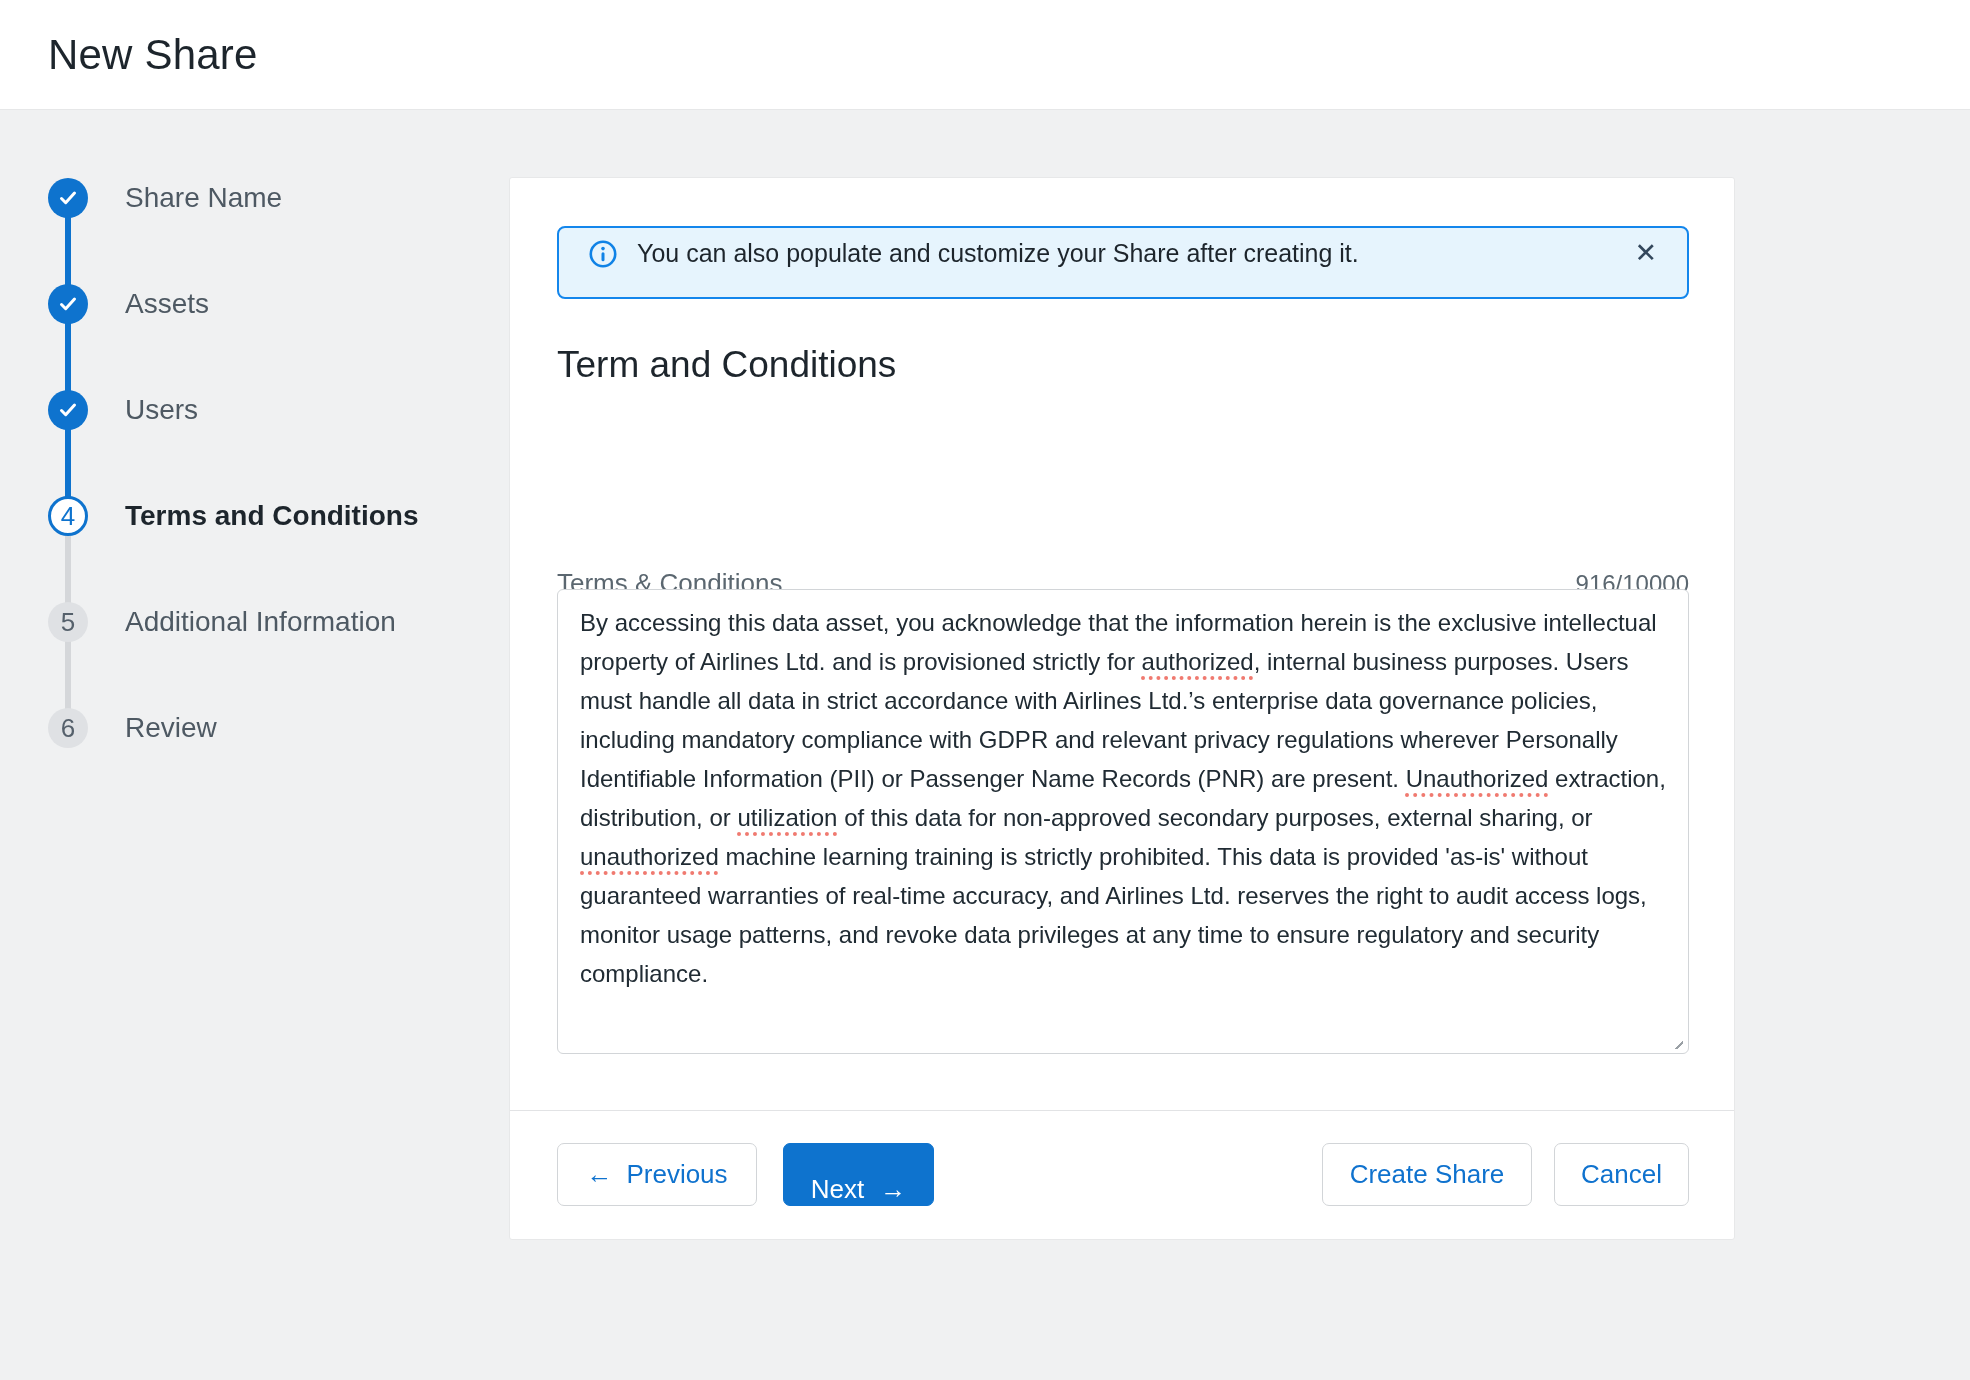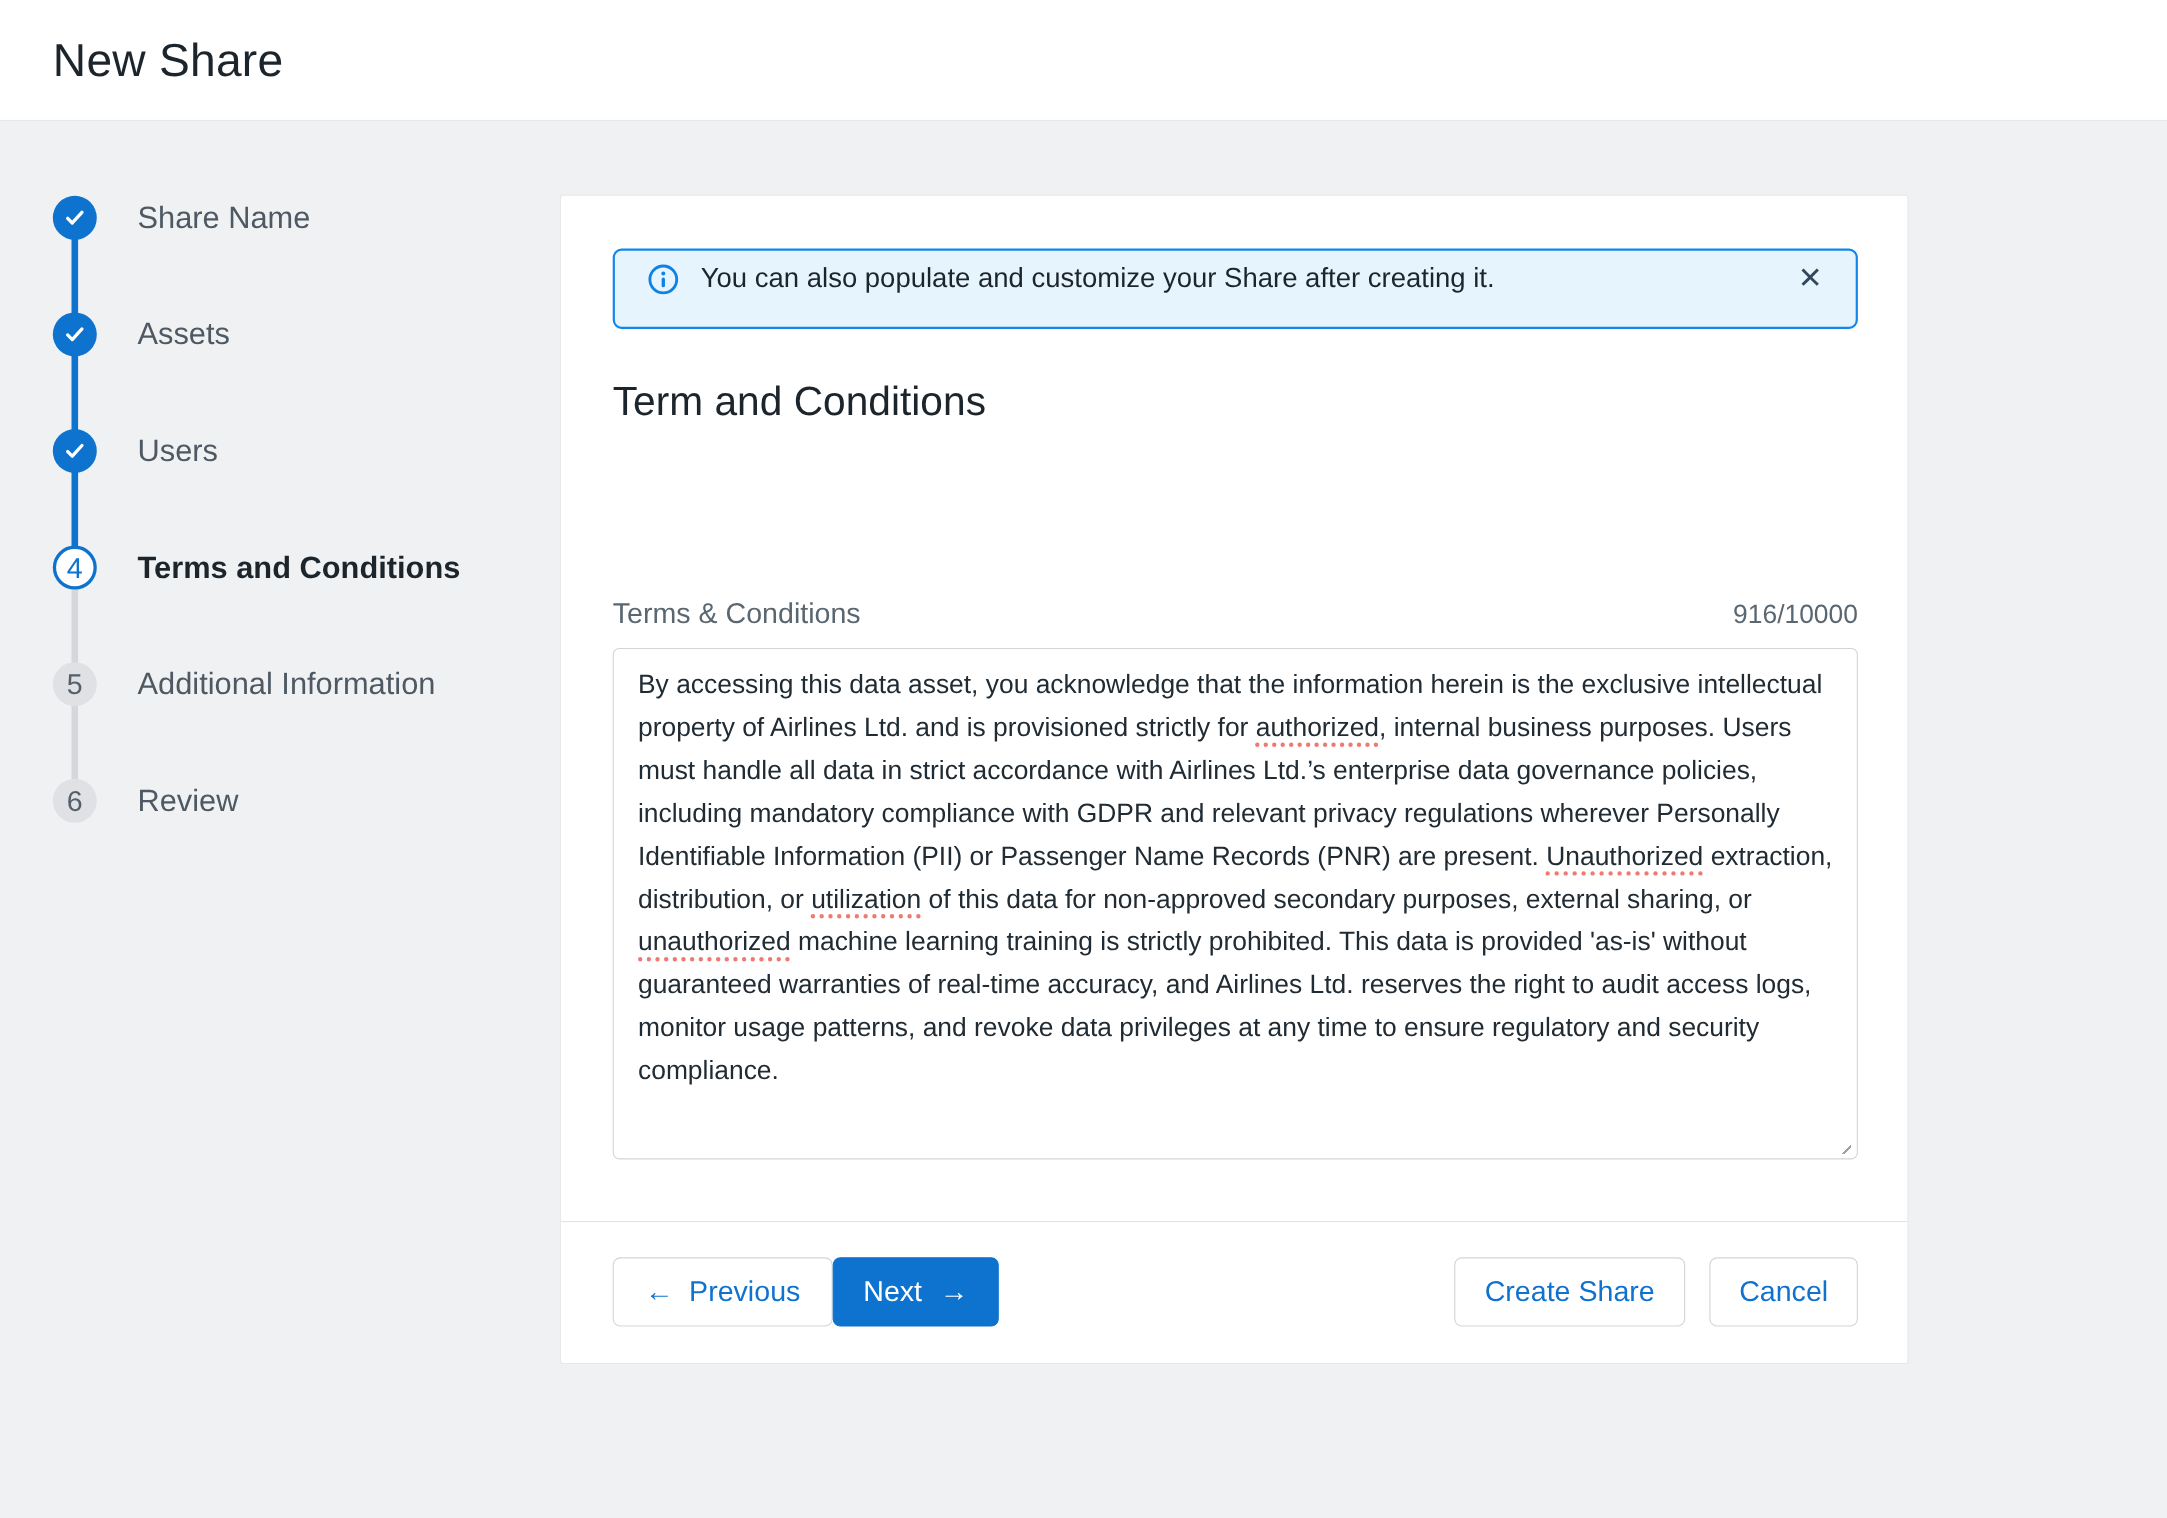--- a/index.html
+++ b/index.html
@@ -72,21 +72,21 @@
     position: absolute; left: 47px; top: 166px;
     font-size: 37px; font-weight: 400; color: #1d252c;
   }
   .sec-desc {
     position: absolute; left: 47px; top: 250px; width: 1140px;
     font-size: 25px; line-height: 40px; color: #24303a;
   }
 
   
   .field-row {
-    position: absolute; left: 47px; top: 364px; width: 1132px;
+    position: absolute; left: 47px; top: 390px; width: 1132px;
     display: flex; justify-content: space-between; align-items: baseline;
   }
   .field-label { font-size: 26px; color: #5b6770; }
   .char-count { font-size: 24px; color: #5b6770; }
 
   
   .textarea {
     position: absolute; left: 47px; top: 411px; width: 1132px; height: 465px;
     border: 1px solid #d2d5d8; border-radius: 6px;
     padding: 13px 22px 0 22px;
@@ -116,22 +116,22 @@
     display: flex; align-items: stretch;
   }
   .btn {
     height: 63px; border-radius: 7px; font-size: 26px;
     font-family: "Liberation Sans", sans-serif;
     display: inline-flex; align-items: center; justify-content: center;
     cursor: pointer; border: 1px solid #d2d5d8; background: #fff; color: #0f72ce;
   }
   .btn .arrow { font-size: 26px; }
   .btn-prev { width: 200px; gap: 14px; }
-  .btn-next { width: 151px; gap: 16px;
-    background: #0e73ce; border-color: #0e73ce; color: #ffffff; }
+  .btn-next { width: 151px; margin-left: 26px; gap: 16px;
+    background: #0e73ce; border-color: #0e73ce; color: #ffffff; align-items: flex-end; }
   .btn-create { width: 210px; margin-left: auto; }
   .btn-cancel { width: 135px; margin-left: 22px; }
 </style>
 </head>
 <body>
 
 <div class="topbar">
   <h1>New Share</h1>
 </div>
 

